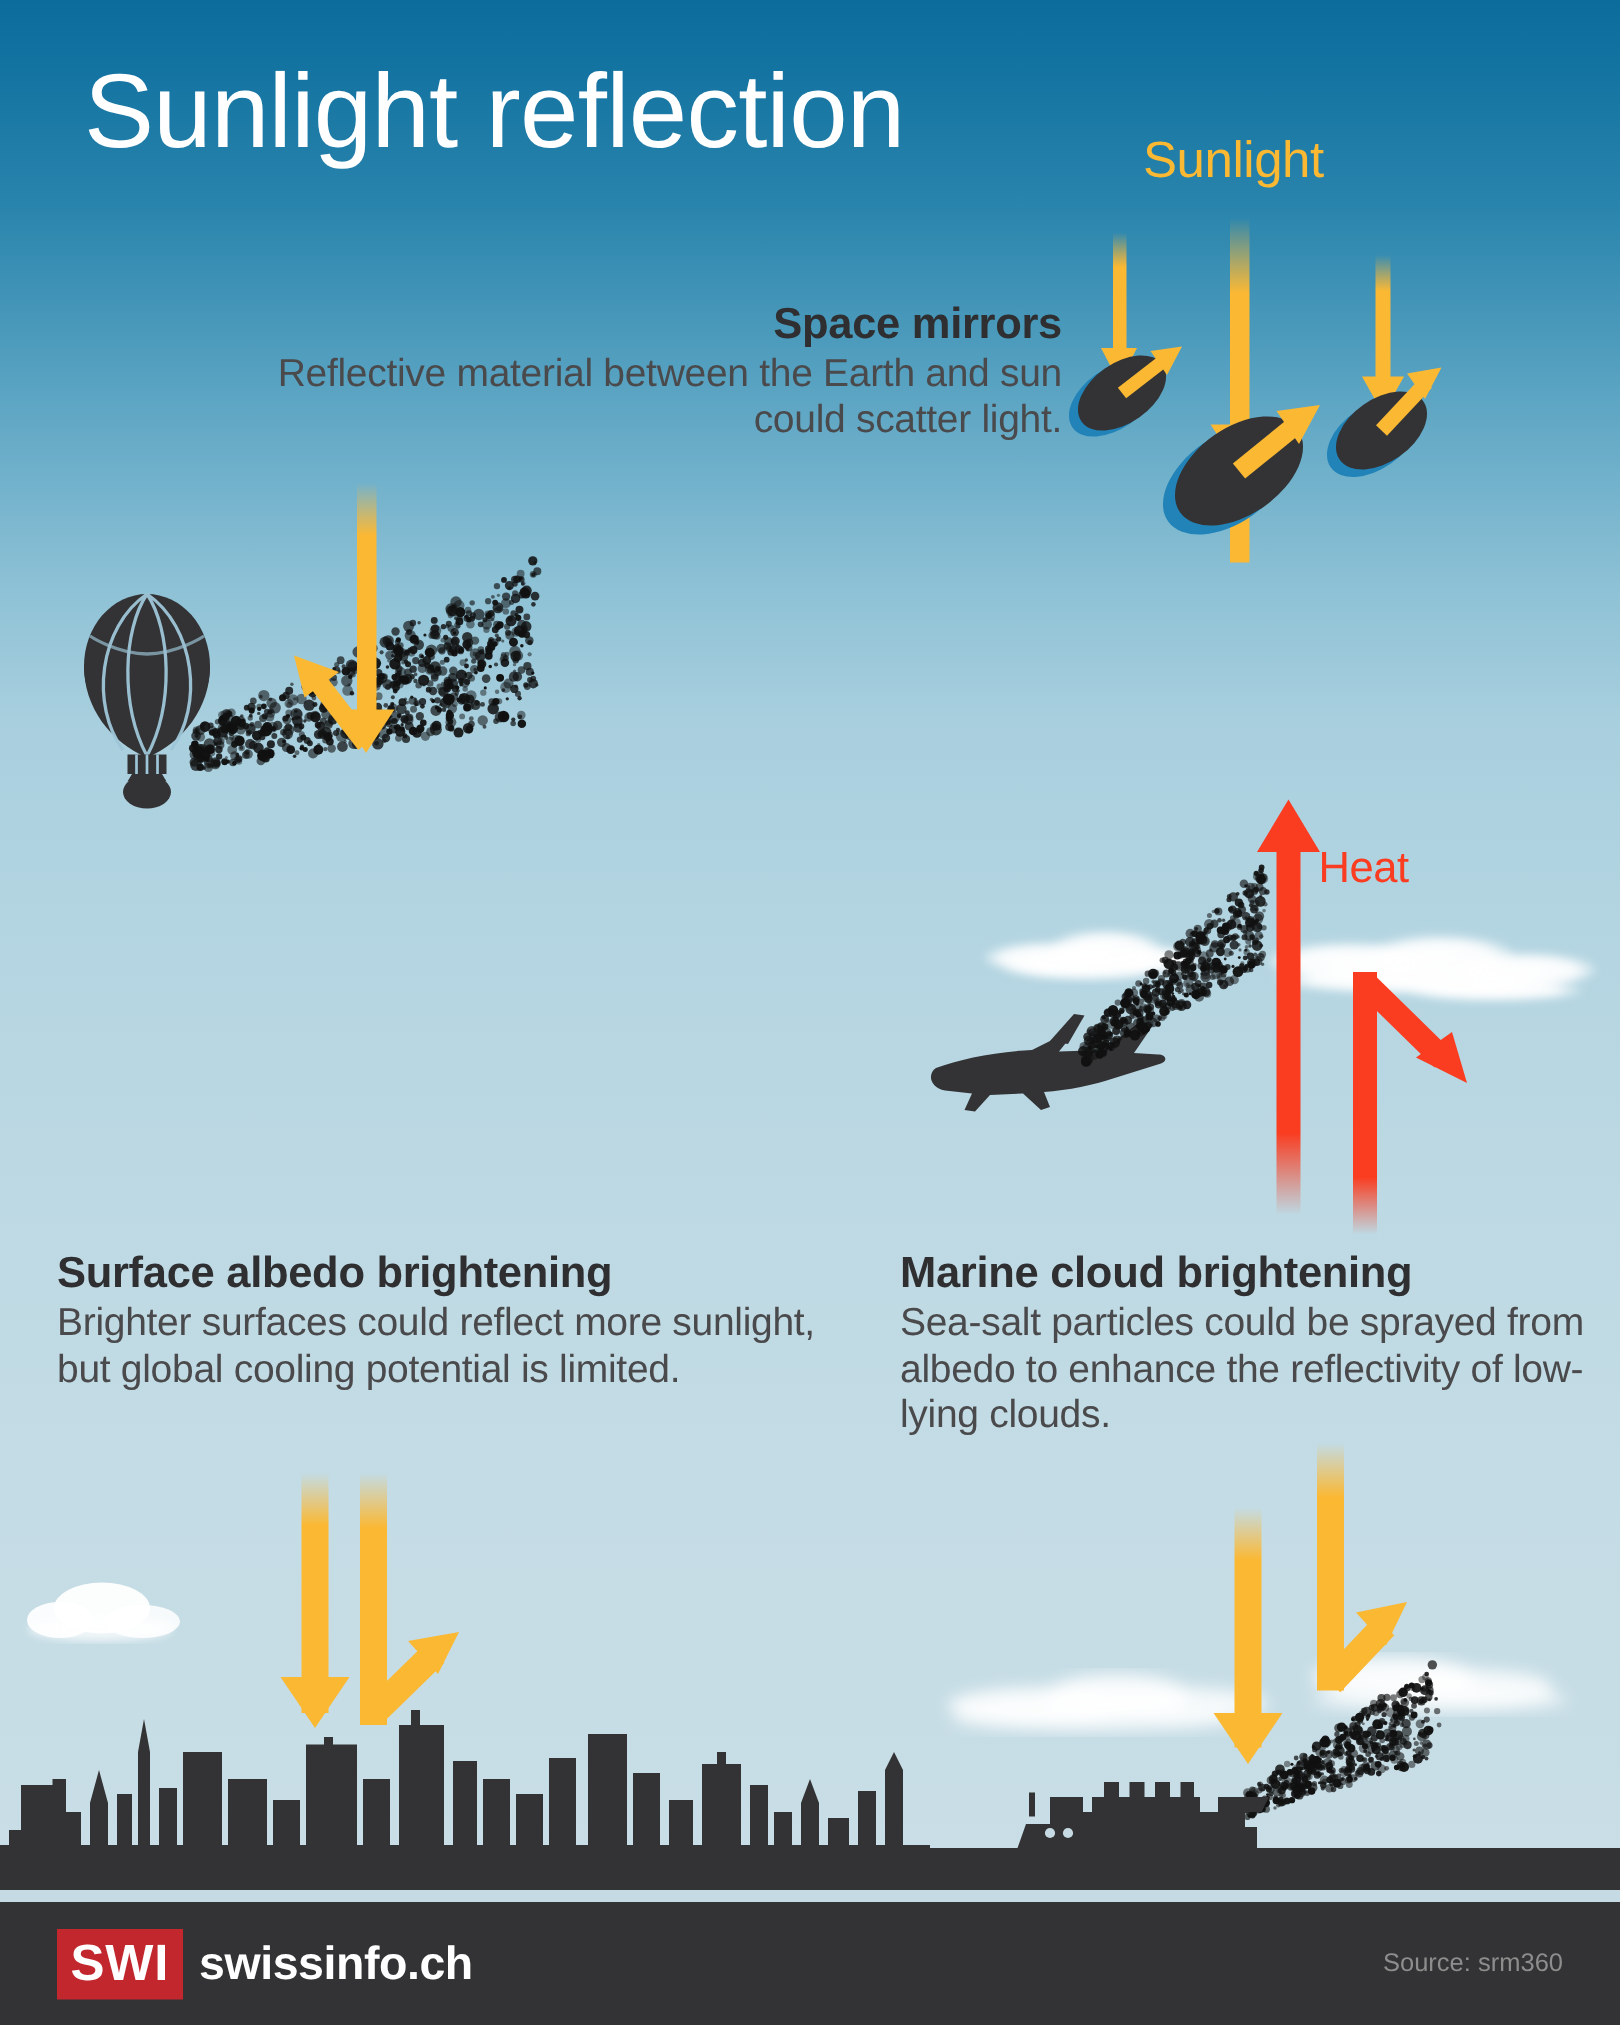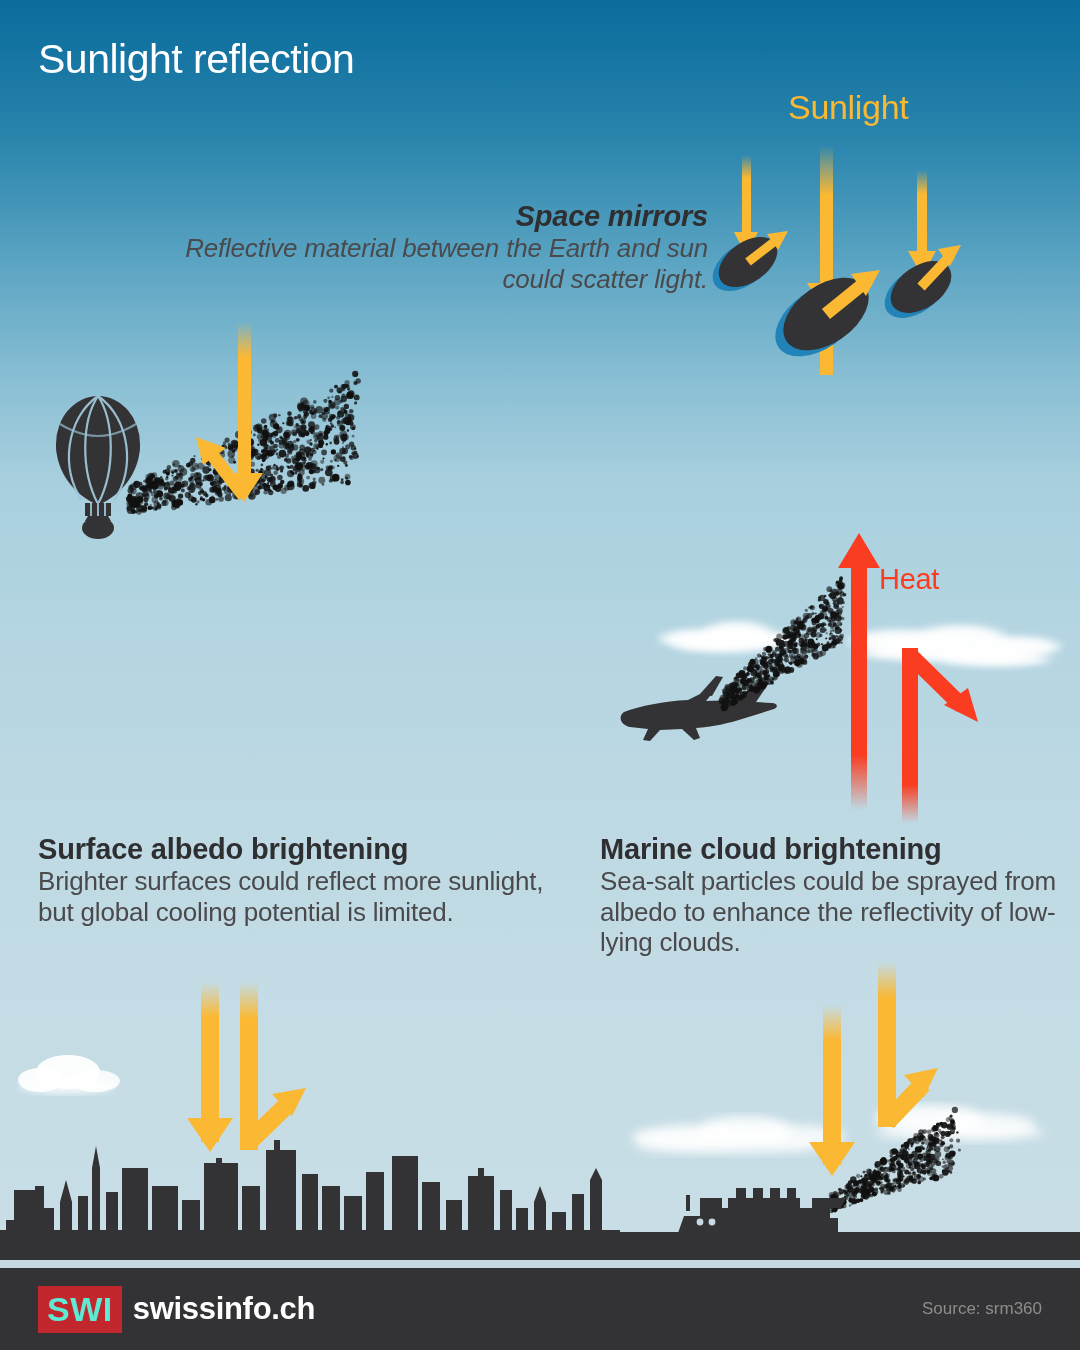--- a/index.html
+++ b/index.html
@@ -18,58 +18,58 @@
       #5ea6c4 270px, #8dc1d5 390px, #a8cfde 480px,
       #b2d4e1 600px, #bdd9e3 800px, #c4dce5 1000px, #c9dee6 1255px);
   }
   .footer {
     position:absolute; left:0; top:1268px; width:1080px; height:82px;
     background:#333335;
     display:flex; align-items:center;
   }
   .logo-wrap { display:flex; align-items:center; margin-left:38px; }
   .swi-box {
-    background:#c1272d; color:#5eead4; font-weight:bold; font-size:34px;
+    background:#c1272d; color:#ffffff; font-weight:bold; font-size:34px;
     letter-spacing:0.5px; padding:6px 9px 7px 9px; line-height:1;
     font-family:"Liberation Sans", sans-serif;
   }
   .swissinfo {
     color:#fff; font-weight:bold; font-size:31px; margin-left:11px;
     letter-spacing:-0.3px;
   }
   .source {
     position:absolute; right:38px; top:50%; transform:translateY(-50%);
     color:#8d8d8d; font-size:17px;
   }
 
   
   .title {
-    position:absolute; left:38px; top:38px;
-    color:#ffffff; font-size:41px; line-height:1.03;
+    position:absolute; left:56px; top:38px;
+    color:#ffffff; font-size:70px; line-height:1.03;
     font-weight:400; letter-spacing:-0.5px;
     width:640px;
   }
 
   
   .block { position:absolute; }
   .block h2 { font-size:29px; color:#2f2f31; font-weight:bold; letter-spacing:-0.2px; }
   .block p  { font-size:26px; color:#4a4a4c; font-weight:400; line-height:1.18; letter-spacing:-0.2px; }
   .ta-right { text-align:right; }
   .ta-left  { text-align:left; }
 
-  #blk-space   { left:180px;  top:200px;  width:528px;font-style:italic; }
+  #blk-space   { left:180px;  top:200px;  width:528px; }
   #blk-strat   { left:368px;  top:396px;  width:650px; }
   #blk-cirrus  { left:100px;  top:630px;  width:508px; }
   #blk-albedo  { left:38px;   top:833px;  width:510px; }
   #blk-marine  { left:600px;  top:833px;  width:470px; }
 
   
   .lbl-sunlight {
     position:absolute; left:762px; top:88px;
-    color:#fbb833; font-size:34px; letter-spacing:-0.3px;margin-left:26px;
+    color:#fbb833; font-size:34px; letter-spacing:-0.3px;
   }
   .lbl-heat {
     position:absolute; left:879px; top:563px;
     color:#fa3c20; font-size:29px; letter-spacing:-0.3px;
   }
 
   svg { position:absolute; left:0; top:0; overflow:visible; }
   .svg-layer { position:absolute; left:0; top:0; width:1080px; height:1350px; pointer-events:none; }
 </style>
 </head>

